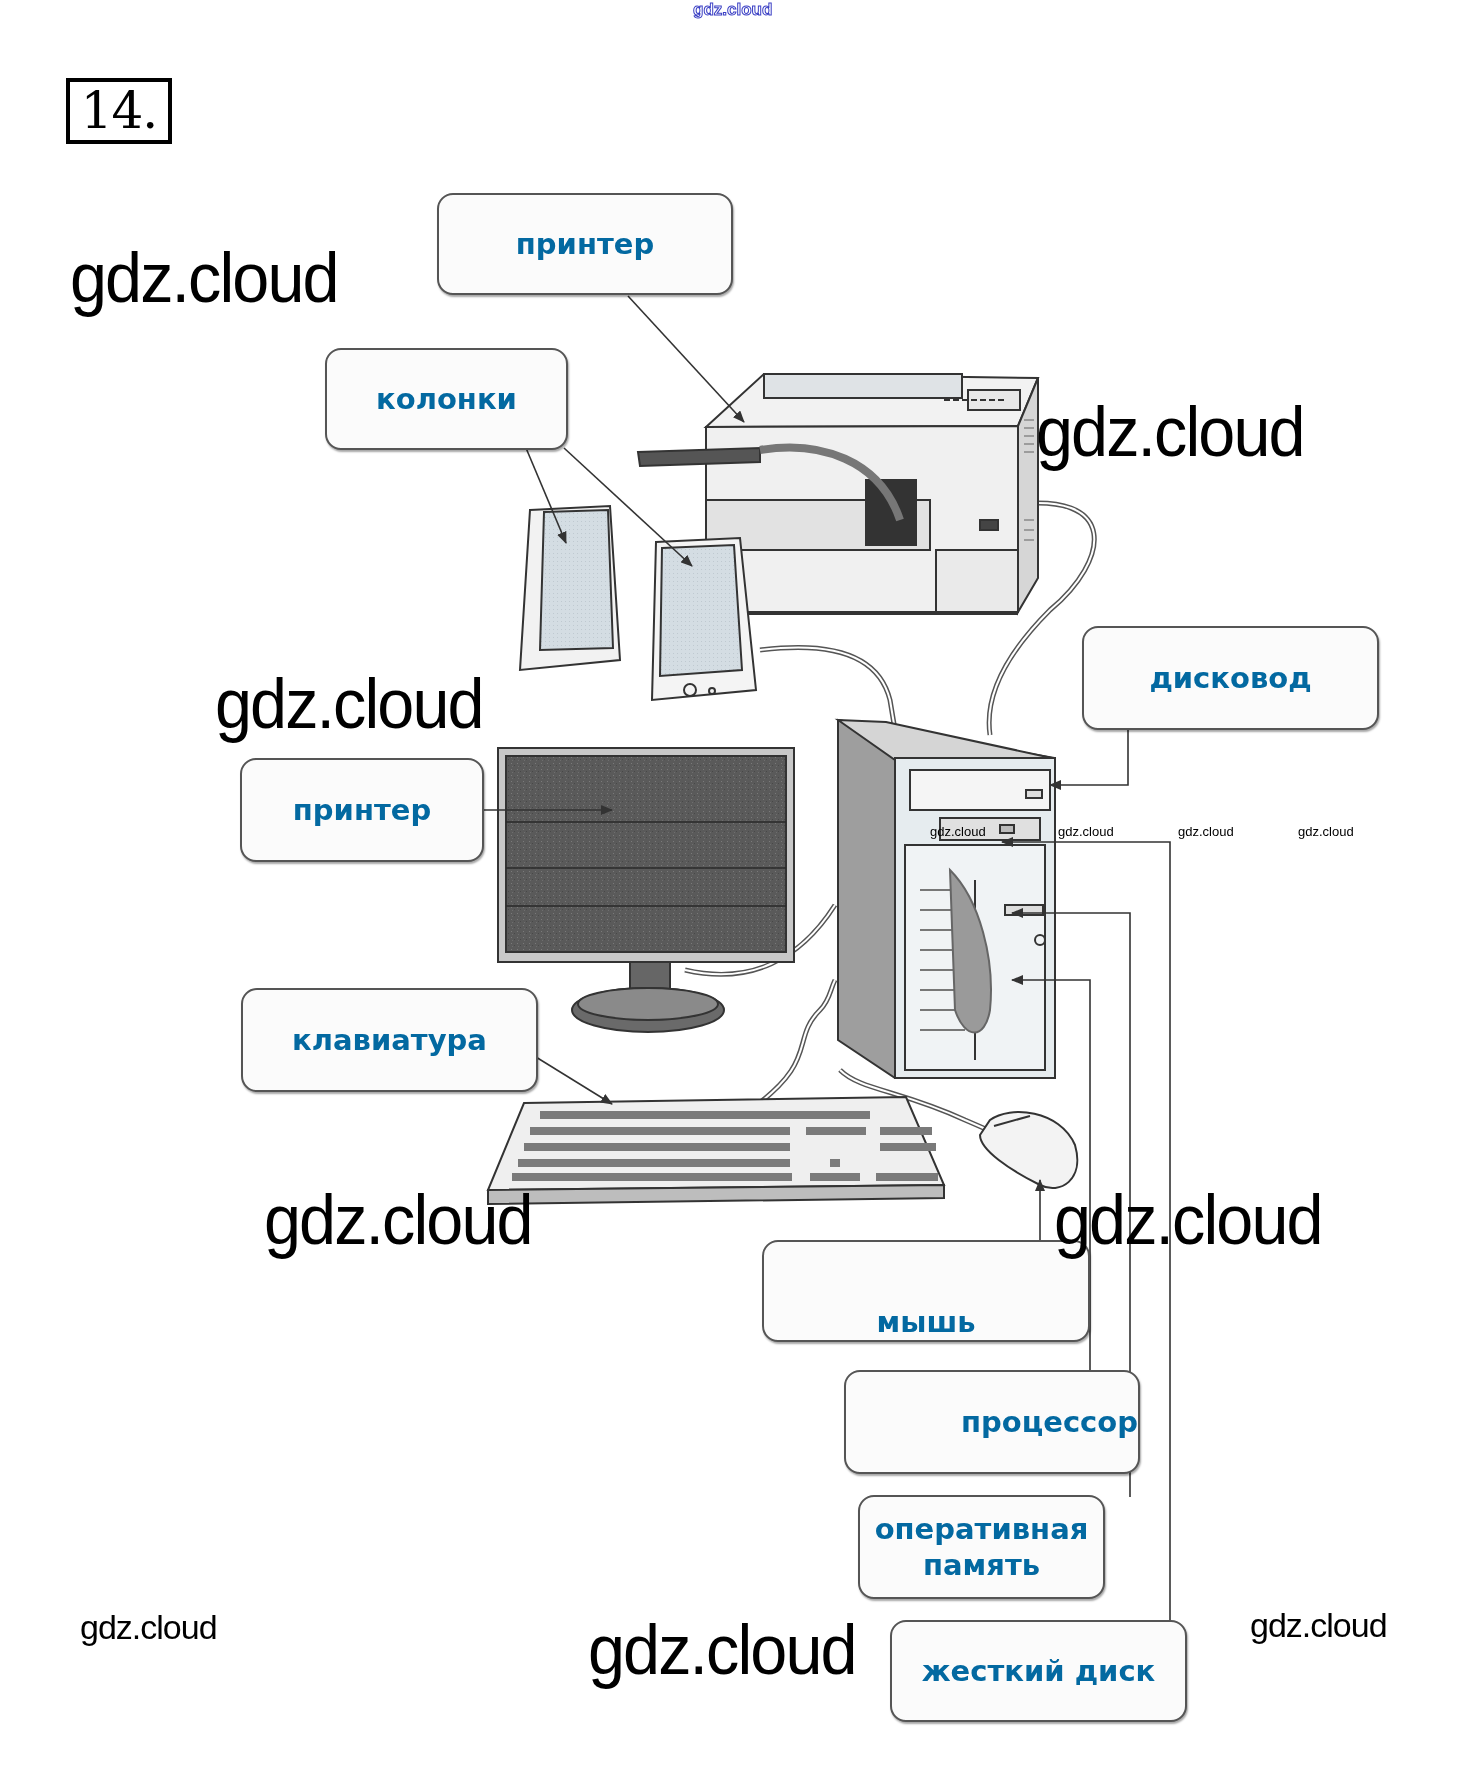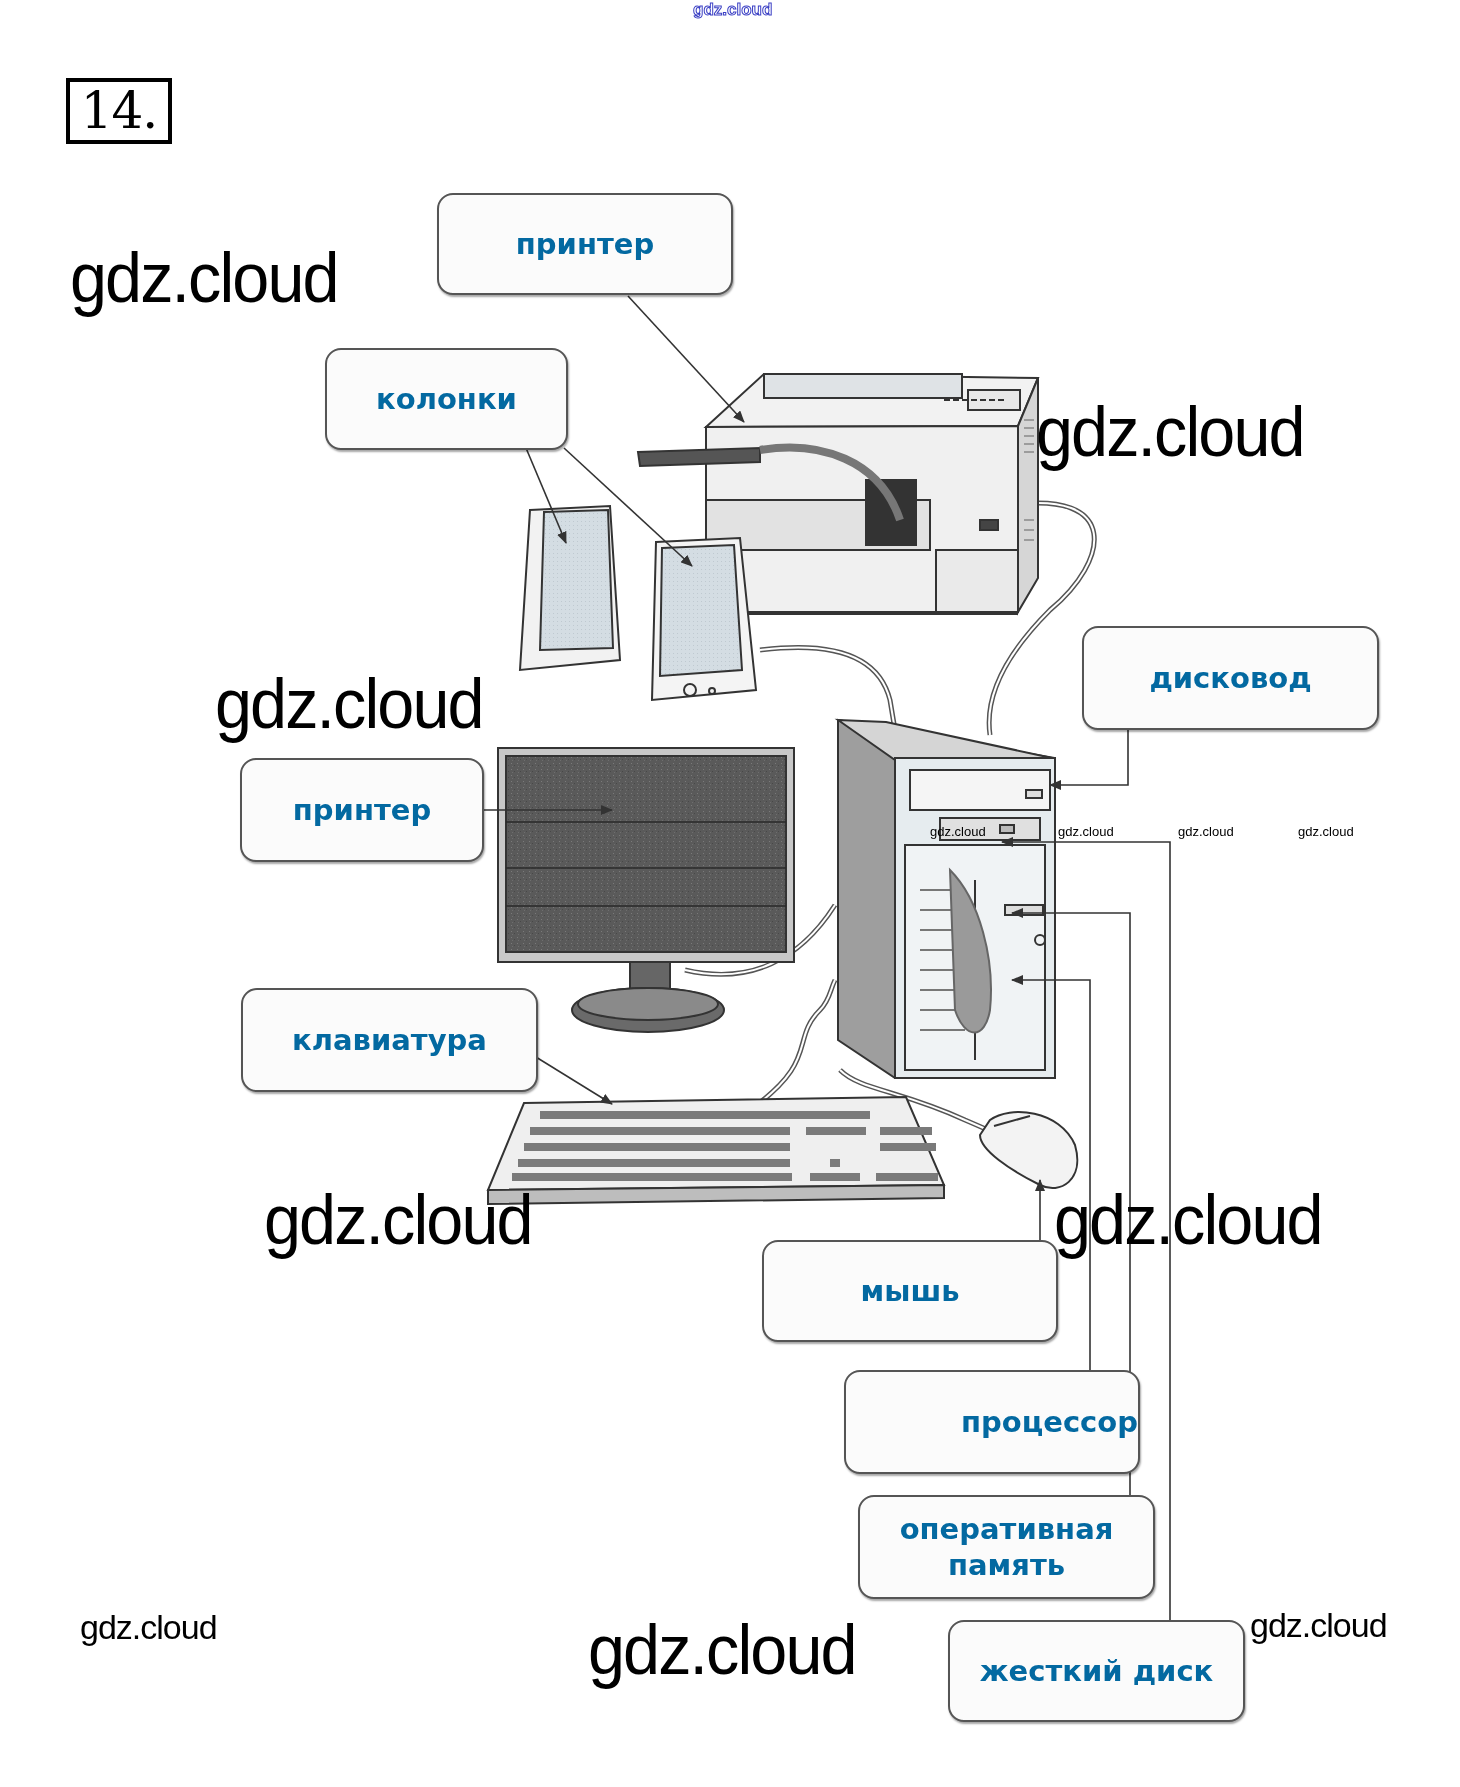--- a/index.html
+++ b/index.html
@@ -184,31 +184,31 @@
   </div>
   <div class="label-box" style="left:1082px; top:626px; width:297px; height:104px;">
     <span>дисковод</span>
   </div>
   <div class="label-box" style="left:240px; top:758px; width:244px; height:104px;">
     <span>принтер</span>
   </div>
   <div class="label-box" style="left:241px; top:988px; width:297px; height:104px;">
     <span>клавиатура</span>
   </div>
-  <div class="label-box" style="left:762px; top:1240px; width:296px; height:102px;">
+  <div class="label-box" style="left:762px; top:1240px; width:328px; height:102px;align-items:flex-end;">
     <span>мышь</span>
   </div>
   <div class="label-box" style="left:844px; top:1370px; width:296px; height:104px;justify-content:flex-end;">
     <span>процессор</span>
   </div>
-  <div class="label-box" style="left:858px; top:1495px; width:297px; height:104px; flex-direction:column;">
+  <div class="label-box" style="left:858px; top:1495px; width:247px; height:104px; flex-direction:column;">
     <span>оперативная</span>
     <span>память</span>
   </div>
-  <div class="label-box" style="left:948px; top:1620px; width:297px; height:102px;">
+  <div class="label-box" style="left:890px; top:1620px; width:297px; height:102px;">
     <span>жесткий диск</span>
   </div>
 
   <div class="wm wm-big" style="left:70px; top:238px;">gdz.cloud</div>
   <div class="wm wm-big" style="left:1036px; top:392px;">gdz.cloud</div>
   <div class="wm wm-big" style="left:215px; top:664px;">gdz.cloud</div>
   <div class="wm wm-big" style="left:264px; top:1180px;">gdz.cloud</div>
   <div class="wm wm-big" style="left:1054px; top:1180px;">gdz.cloud</div>
   <div class="wm wm-big" style="left:588px; top:1610px;">gdz.cloud</div>
 

